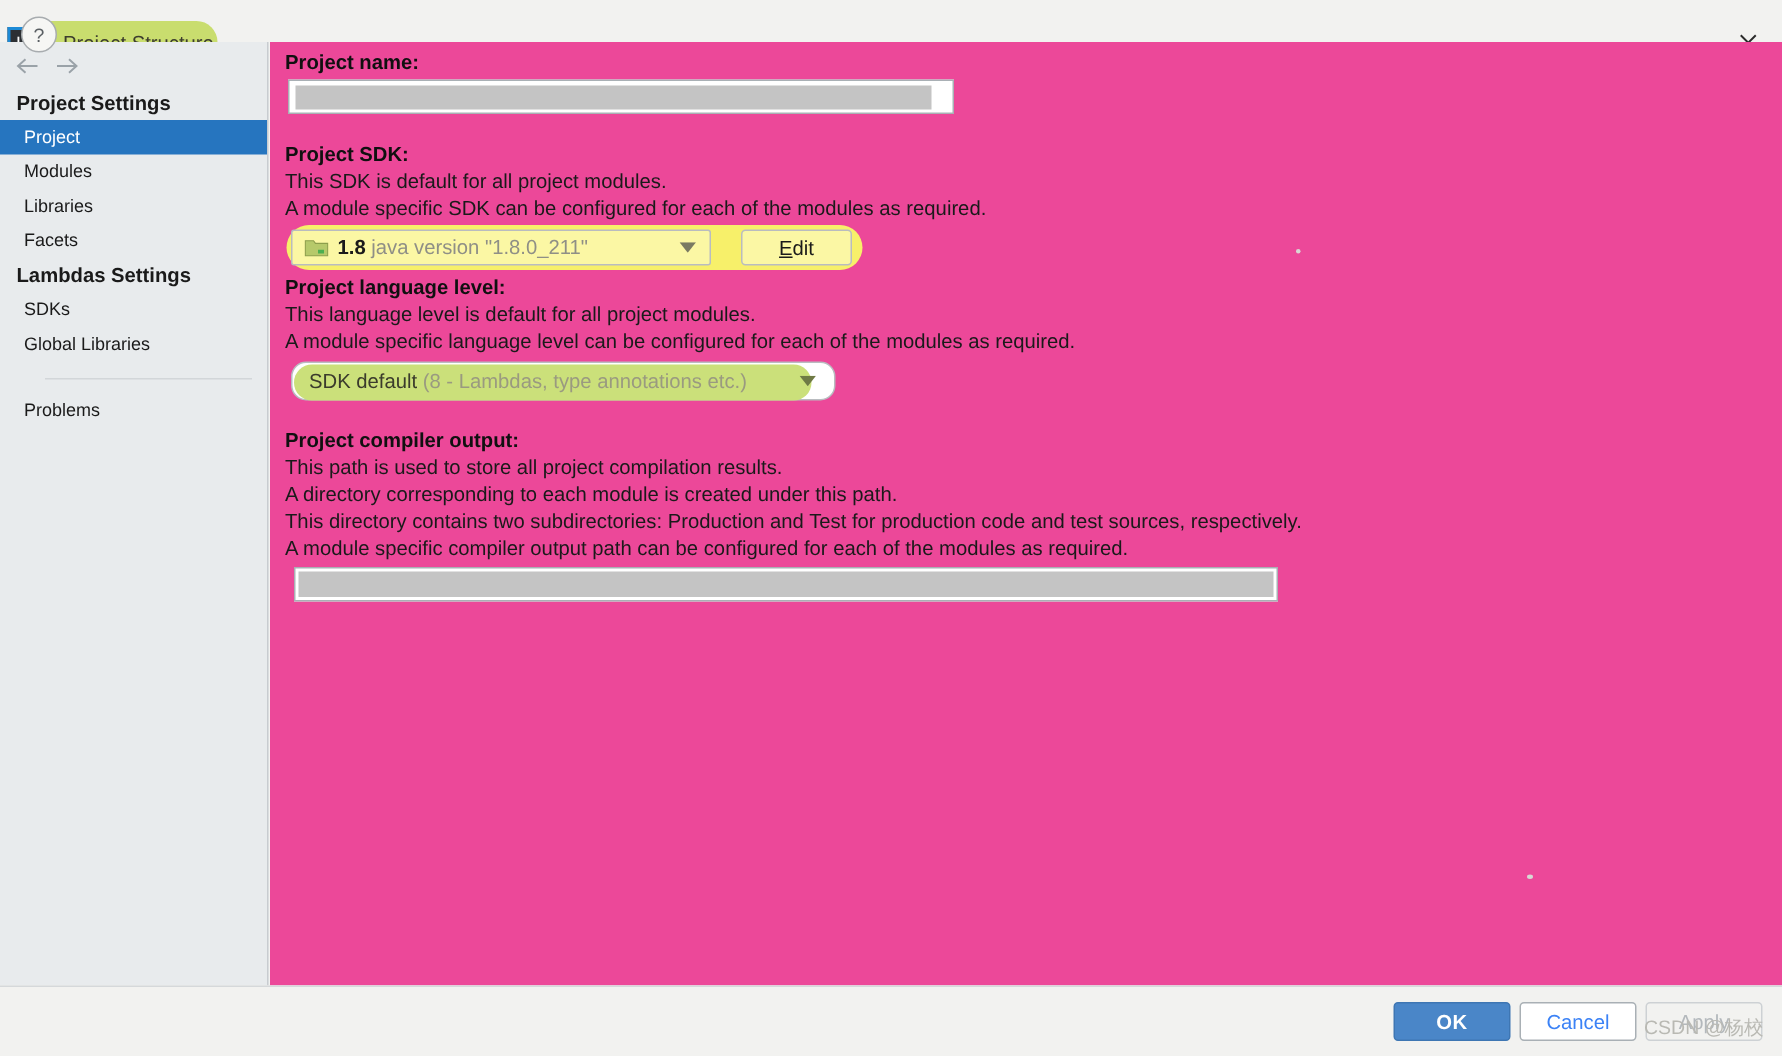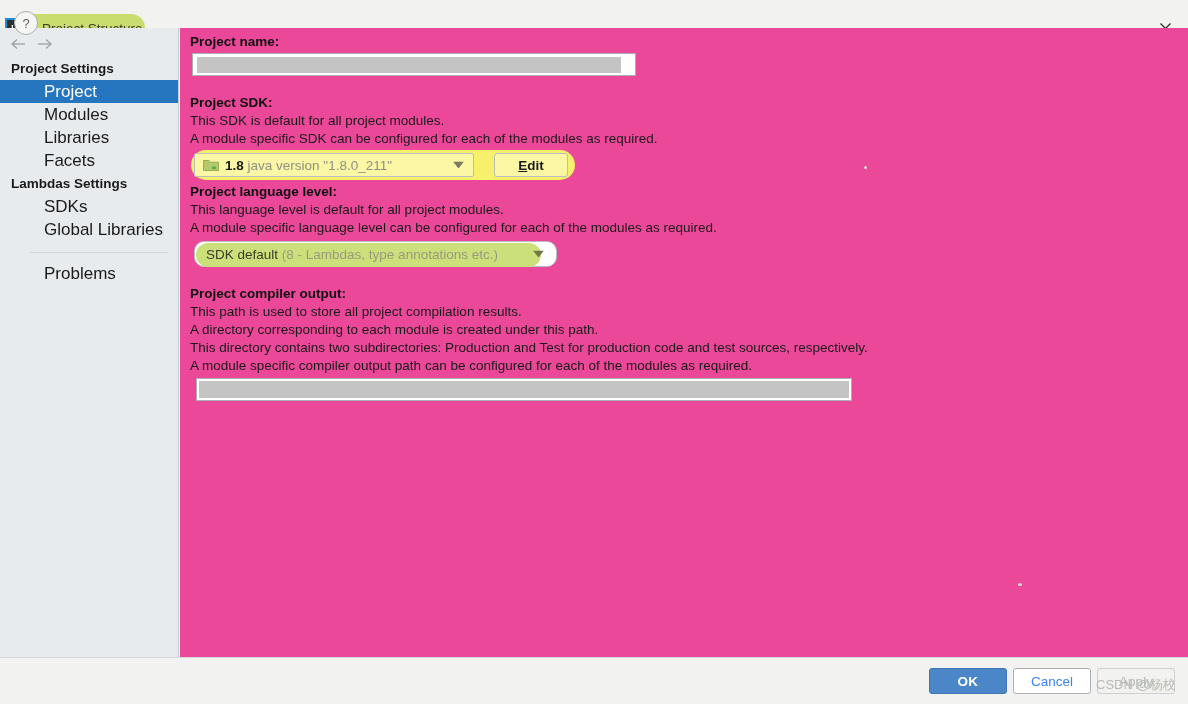--- a/index.html
+++ b/index.html
@@ -70,22 +70,22 @@
   .nav-arrow svg { display: block; }
 
   .tree { position: absolute; left: 0; top: 29px; width: 178px; }
   .group-label {
     height: 23px; line-height: 23px;
     padding-left: 11px;
     font-weight: bold; font-size: 13.5px; color: #1a1a1a;
   }
   .tree-item {
     height: 23px; line-height: 23px;
-    padding-left: 44px;
-    font-size: 17px; color: #1a1a1a;
+    padding-left: 16px;
+    font-size: 12px; color: #1a1a1a;
     cursor: default; white-space: nowrap;
   }
   .tree-item.selected { background: #2675bf; color: #ffffff; }
   .tree-sep {
     margin: 11px 10px 9px 30px; height: 1px; background: #d2d6d9;
   }
 
   
   .main {
     position: absolute; left: 180px; top: 28px; width: 1008px; height: 629px;
@@ -140,21 +140,20 @@
   .combo-arrow svg { display: block; }
 
   .edit-btn {
     position: absolute;
     background: #fbf7a4;
     border: 1px solid #b9bcc0;
     border-radius: 3px;
     display: flex; align-items: center; justify-content: center;
     font-size: 13.5px; color: #1a1a1a;
     cursor: default;
-    font-weight: bold;
   }
   .edit-btn .mnemonic { text-decoration: underline; }
 
   
   .lang-combo {
     position: absolute;
     background: #ffffff;
     border: 1px solid #b9bcc0;
     border-radius: 2px;
   }

